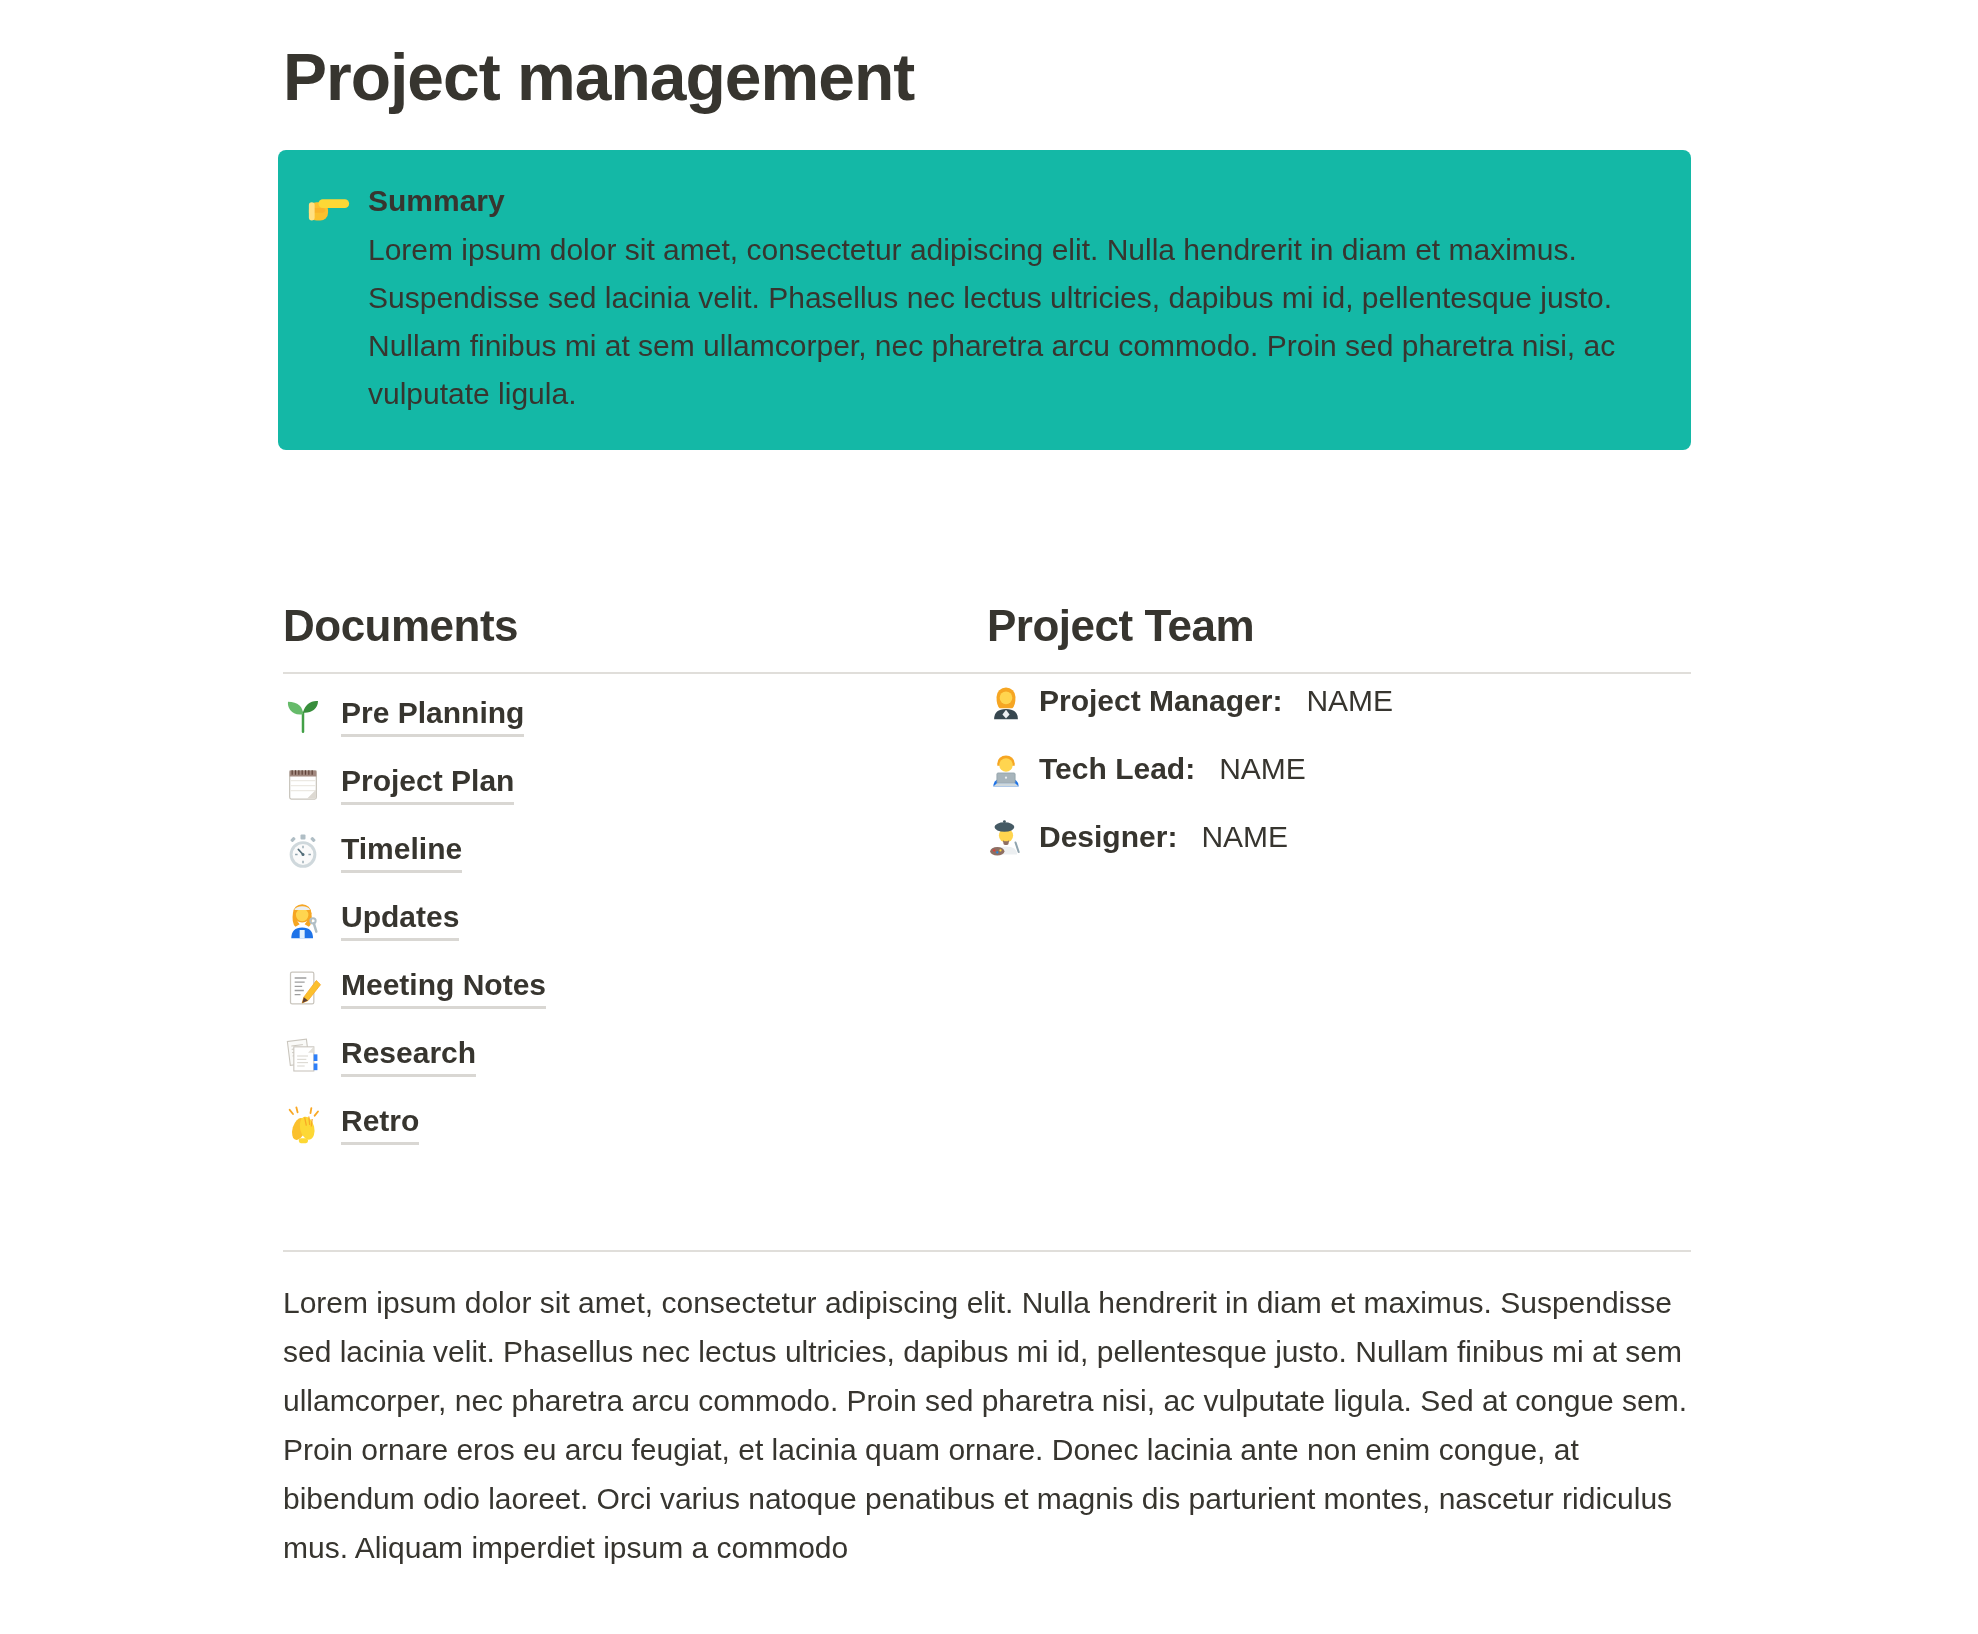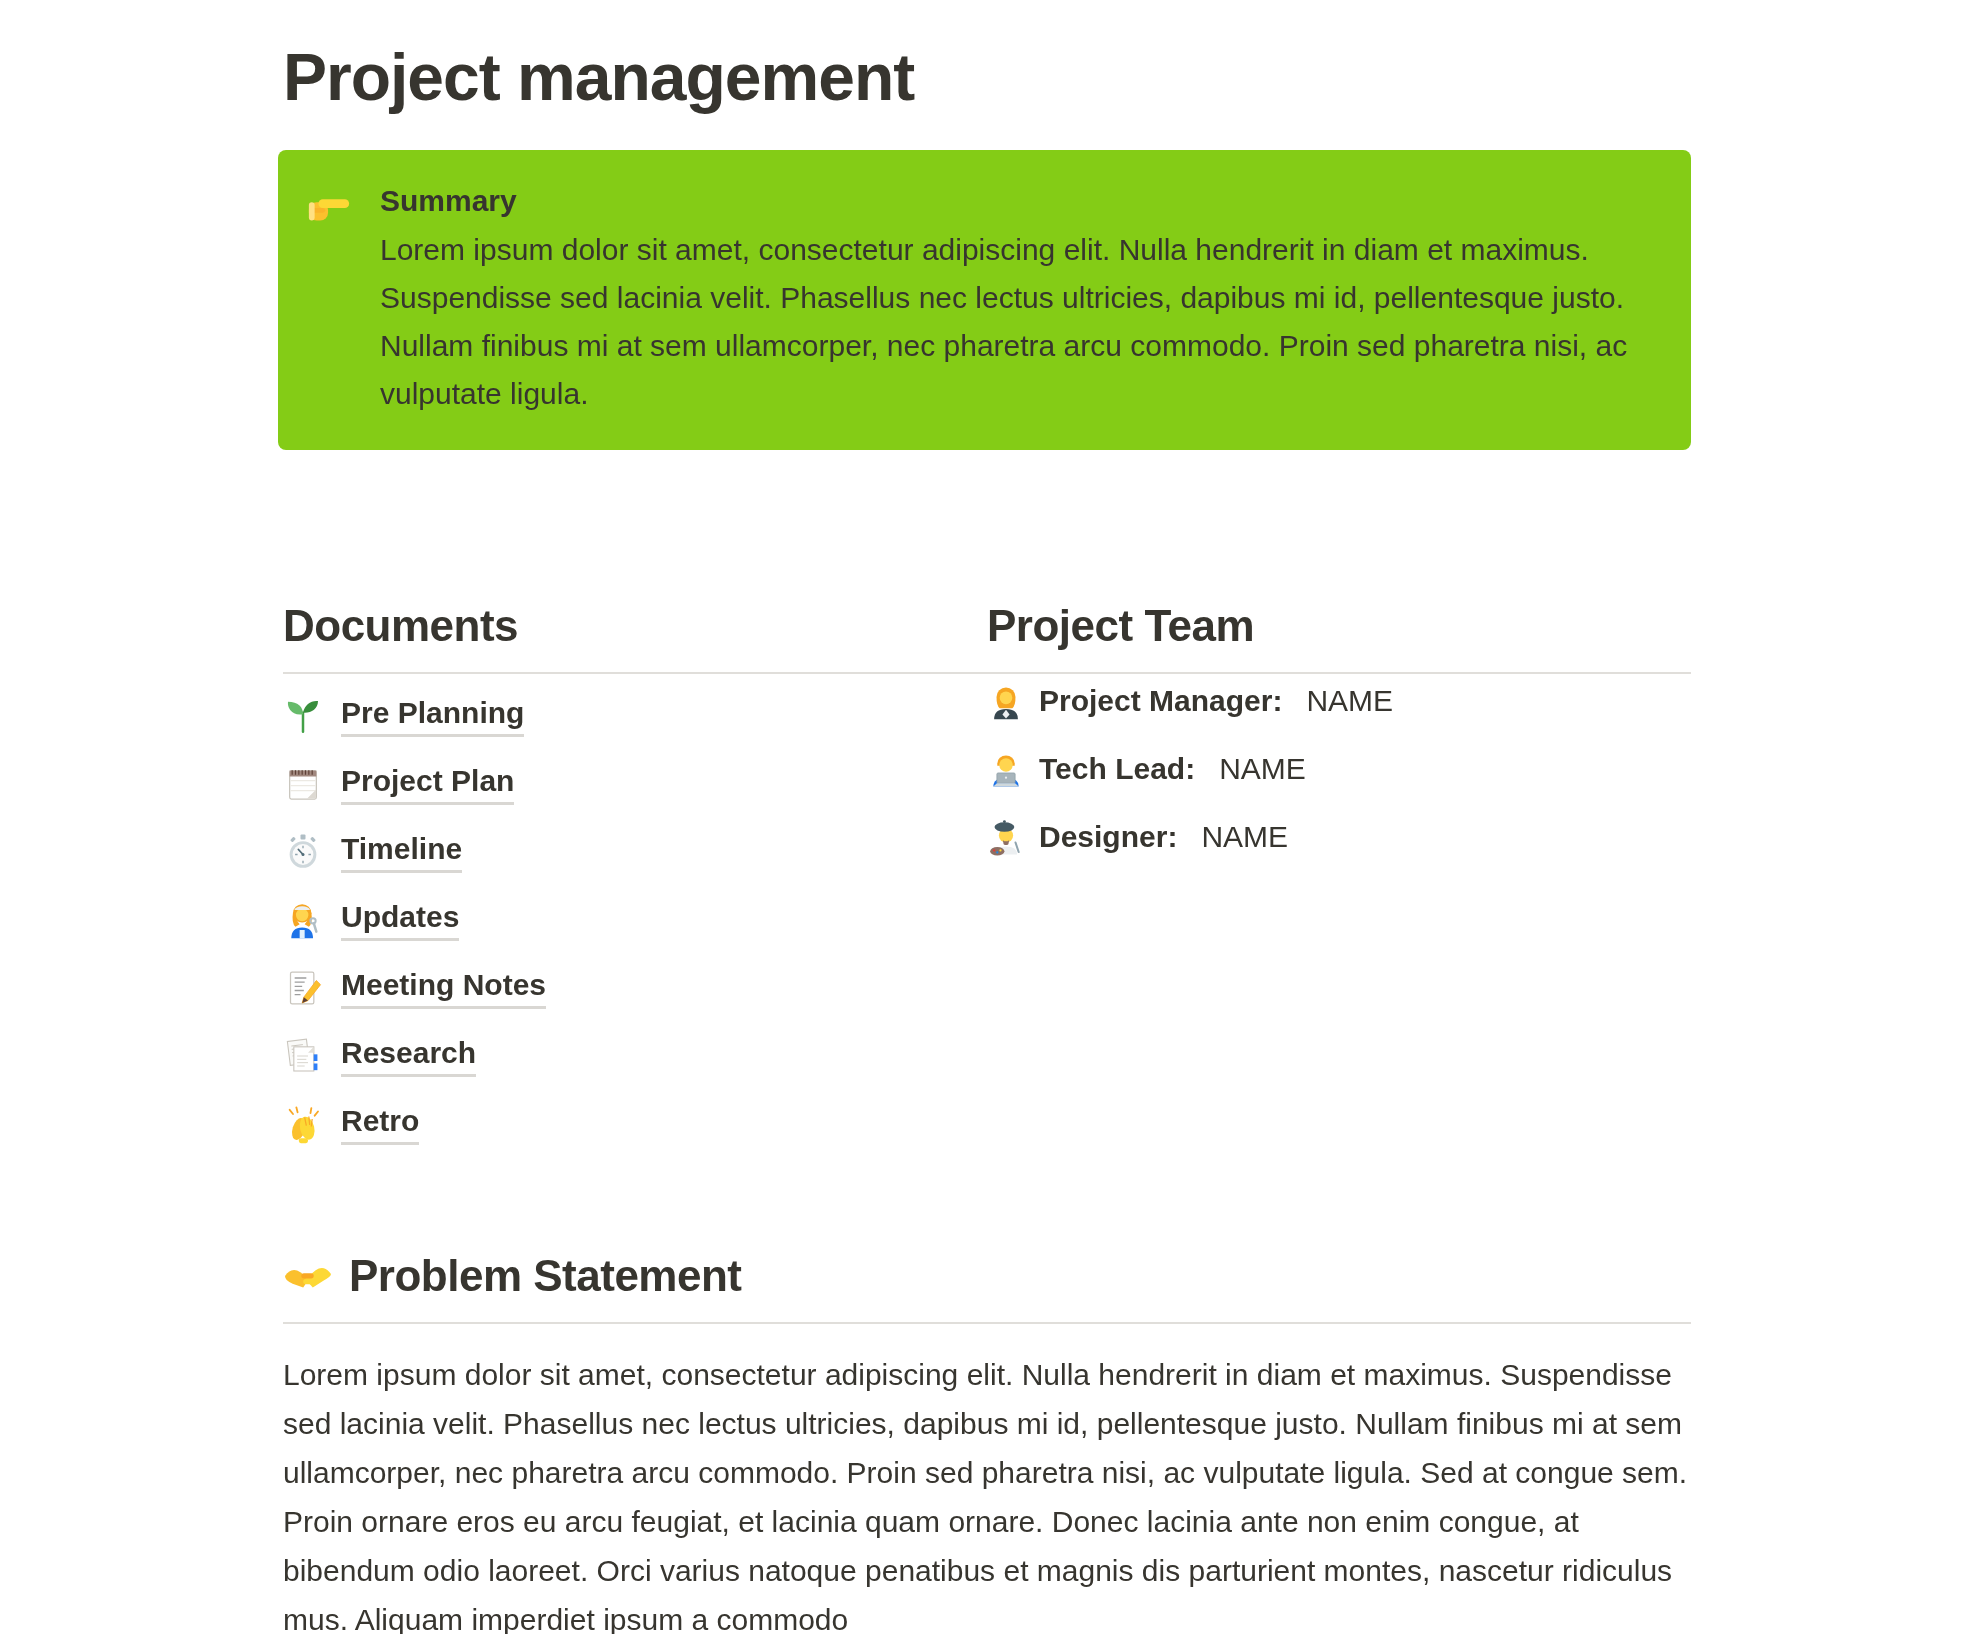--- a/index.html
+++ b/index.html
@@ -8,22 +8,22 @@
     font-family:"Liberation Sans","DejaVu Sans",sans-serif;color:#37352F;
     -webkit-font-smoothing:antialiased;
   }
   .content{position:absolute;left:283px;top:0;width:1408px;}
   .page-title{
     margin:0;padding-top:40px;font-size:66px;line-height:1.15;font-weight:700;
     letter-spacing:-1px;color:#37352F;
   }
   
   .callout{
-    margin-top:34px;background:#84cc16;border-radius:8px;
-    padding:28px 34px 32px 28px;display:flex;align-items:flex-start;gap:28px;
+    margin-top:34px;background:#14b8a6;border-radius:8px;
+    padding:28px 34px 32px 28px;display:flex;align-items:flex-start;gap:16px;
     box-sizing:border-box;width:1413px;margin-left:-5px;
   }
   .callout .emoji{flex:0 0 auto;width:46px;height:46px;margin-top:6px;}
   .callout-title{font-size:30px;line-height:46px;font-weight:700;}
   .callout-body{font-size:30px;line-height:48px;margin-top:2px;max-width:1250px;}
   
   .columns{display:flex;margin-top:150px;}
   .col{flex:1 1 0;min-width:0;}
   .section-heading{
     margin:0;font-size:44px;line-height:52px;font-weight:700;letter-spacing:-0.5px;
@@ -223,29 +223,18 @@
               <path d="M36 31 l4 12" stroke="#90A4AE" stroke-width="2.6" stroke-linecap="round"></path>
             </svg>
           </span>
           <span class="team-role">Designer:</span>
           <span class="team-name">NAME</span>
         </div>
       </div>
     </div>
 
     <div class="problem">
-      <h2 class="section-heading">
-        <span class="emoji">
-          <svg viewBox="0 0 52 48">
-            <path d="M2 24 q7 -10 16 -4 l9 7 -6 9 -11 -4 q-8 -3 -8 -8 Z" fill="#FBC02D"></path>
-            <path d="M50 22 q-7 -10 -16 -4 l-11 9 8 9 11 -7 q8 -4 8 -7 Z" fill="#FDD835"></path>
-            <rect x="19" y="21" width="13" height="5.5" rx="2.75" fill="#F9A825"></rect>
-            <rect x="21" y="27" width="13" height="5.5" rx="2.75" fill="#FDD835"></rect>
-          </svg>
-        </span>
-        <span>Problem Statement</span>
-      </h2>
       <hr class="heading-divider">
       <div class="problem-body">Lorem ipsum dolor sit amet, consectetur adipiscing elit. Nulla hendrerit in diam et maximus. Suspendisse sed lacinia velit. Phasellus nec lectus ultricies, dapibus mi id, pellentesque justo. Nullam finibus mi at sem ullamcorper, nec pharetra arcu commodo. Proin sed pharetra nisi, ac vulputate ligula. Sed at congue sem. Proin ornare eros eu arcu feugiat, et lacinia quam ornare. Donec lacinia ante non enim congue, at bibendum odio laoreet. Orci varius natoque penatibus et magnis dis parturient montes, nascetur ridiculus mus. Aliquam imperdiet ipsum a commodo</div>
     </div>
 
   </div>
 </div>
 
 </body></html>

